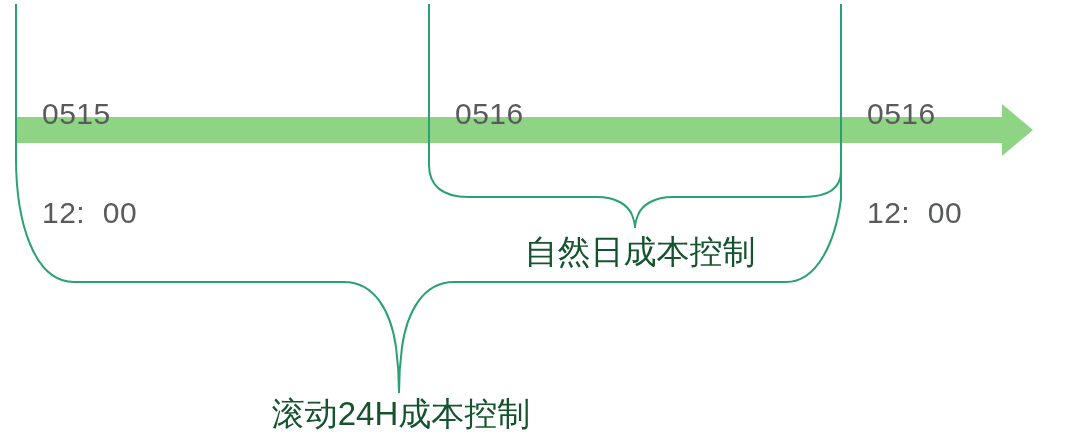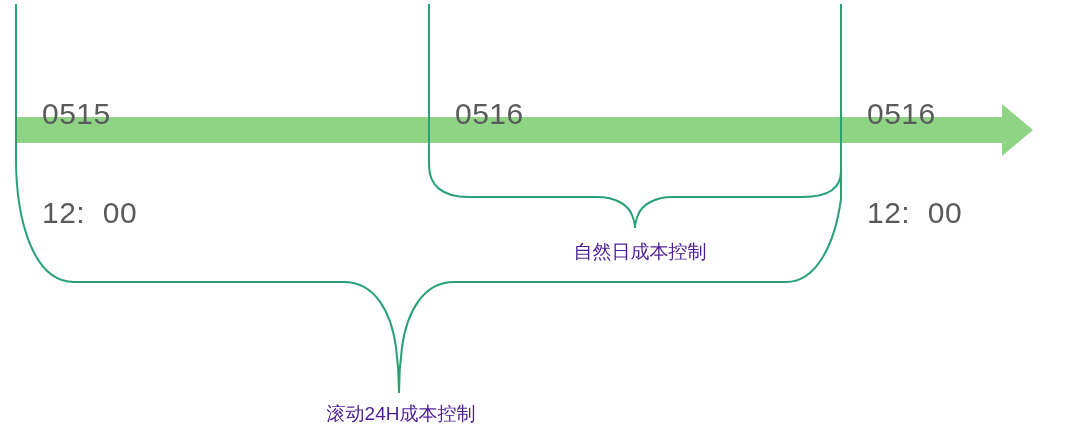--- a/index.html
+++ b/index.html
@@ -31,22 +31,22 @@
     white-space: pre;
     letter-spacing: 0.5px;
   }
   .tick-label .date-line,
   .tick-label .time-line {
     display: block;
   }
   .brace-label {
     position: absolute;
     transform: translateX(-50%);
-    color: #4c1d95;
-    font-size: 19px;
+    color: #14532d;
+    font-size: 33px;
     line-height: 30px;
     white-space: pre;
   }
   .brace-label.natural { left: 640px; top: 237px; }
   .brace-label.rolling { left: 401px; top: 399px; }
   .tick-0515-1200 { left: 42px; }
   .tick-0516-0000 { left: 455px; }
   .tick-0516-1200 { left: 867px; }
 </style>
 </head>

